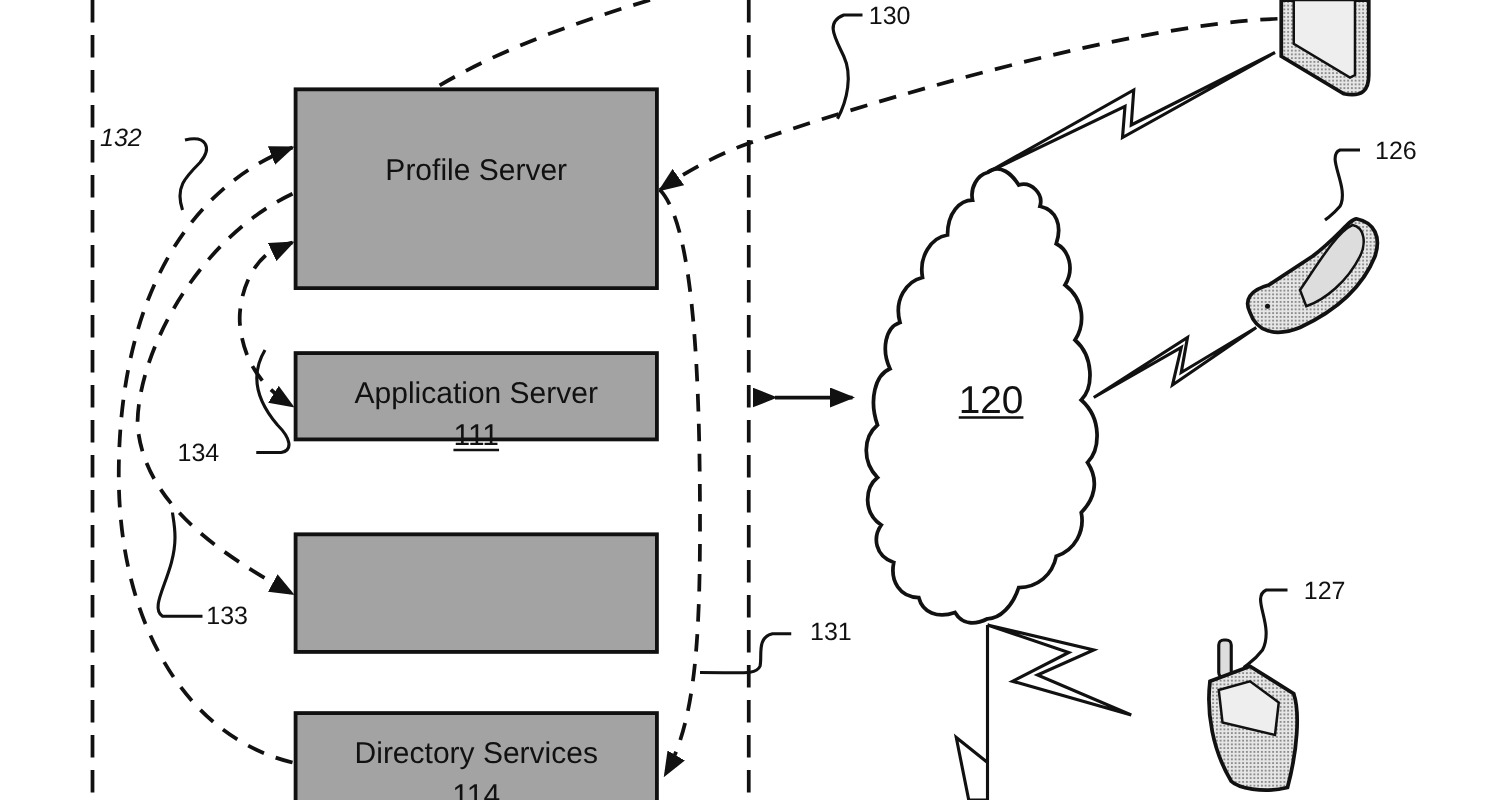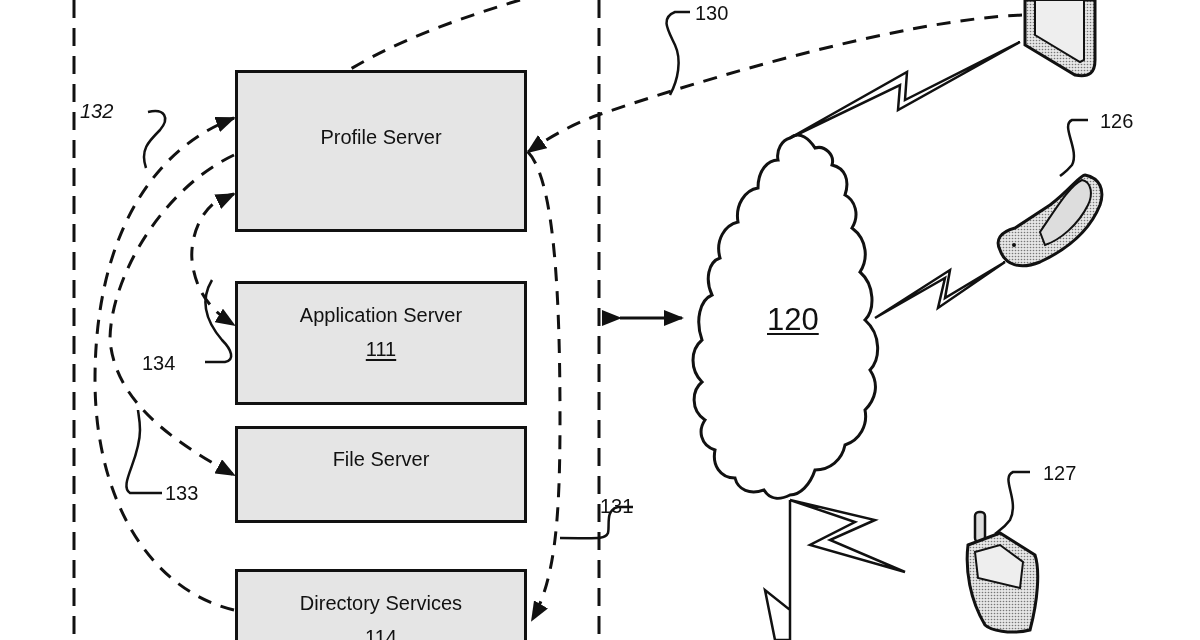--- a/index.html
+++ b/index.html
@@ -1,18 +1,18 @@
 <!DOCTYPE html>
 <html><head>
 <meta charset="utf-8">
 <style>
   html, body { margin:0; padding:0; background:#fff; }
   body { width:1200px; height:640px; position:relative; overflow:hidden; font-family:"Liberation Sans", sans-serif; color:#111; }
   svg { position:absolute; left:0; top:0; }
-  .box { position:absolute; border:3px solid #111; background:#e5e5e5; box-sizing:border-box; text-align:center; font-size:20px; line-height:34px; }
+  .box { position:absolute; border:3px solid #111; background:#a3a3a3; box-sizing:border-box; text-align:center; font-size:24px; line-height:34px; }
   .box .ttl { display:block; margin-top:0; }
   .box .num { display:block; text-decoration:underline; text-decoration-thickness:2px; text-underline-offset:3px; }
   .ref { position:absolute; font-size:20px; }
   .cloudlbl { position:absolute; font-size:31px; text-decoration:underline; text-decoration-thickness:2px; text-underline-offset:3px; }
 </style>
 </head>
 <body>
 
 <svg width="1200" height="640" viewBox="0 0 1200 640">
   <defs>
@@ -77,33 +77,32 @@
   <g>
     <rect x="975" y="512" width="10" height="30" rx="4" fill="#ddd" stroke="#111" stroke-width="2.5"></rect>
     <path d="M968,545 L 1000,533 L 1035,555 C 1040,570 1038,600 1030,630 C 1010,635 990,630 985,625 C 970,600 965,570 968,545 Z" fill="url(#dots)" stroke="#111" stroke-width="3"></path>
     <path d="M975,552 L 1000,545 L 1023,562 L 1020,588 L 978,578 Z" fill="#eee" stroke="#111" stroke-width="2"></path>
   </g>
 </svg>
 
 <div class="box" style="left:235px;top:70px;width:292px;height:162px;padding-top:47px;">
   <span class="ttl">Profile Server</span>
 </div>
-<div class="box" style="left:235px;top:281px;width:292px;height:124px;padding-top:14px;">
+<div class="box" style="left:235px;top:281px;width:292px;height:72px;padding-top:14px;">
   <span class="ttl">Application Server</span>
   <span class="num">111</span>
 </div>
 <div class="box" style="left:235px;top:426px;width:292px;height:97px;padding-top:13px;">
-  <span class="ttl">File Server</span>
 </div>
 <div class="box" style="left:235px;top:569px;width:292px;height:100px;padding-top:14px;">
   <span class="ttl">Directory Services</span>
   <span class="num">114</span>
 </div>
 
 <div class="cloudlbl" style="left:767px;top:302px;">120</div>
 
 <div class="ref" style="left:695px;top:2px;">130</div>
-<div class="ref" style="left:600px;top:495px;">131</div>
+<div class="ref" style="left:648px;top:495px;">131</div>
 <div class="ref" style="left:80px;top:100px;font-style:italic;">132</div>
 <div class="ref" style="left:165px;top:482px;">133</div>
 <div class="ref" style="left:142px;top:352px;">134</div>
 <div class="ref" style="left:1100px;top:110px;">126</div>
 <div class="ref" style="left:1043px;top:462px;">127</div>
 
 </body></html>

